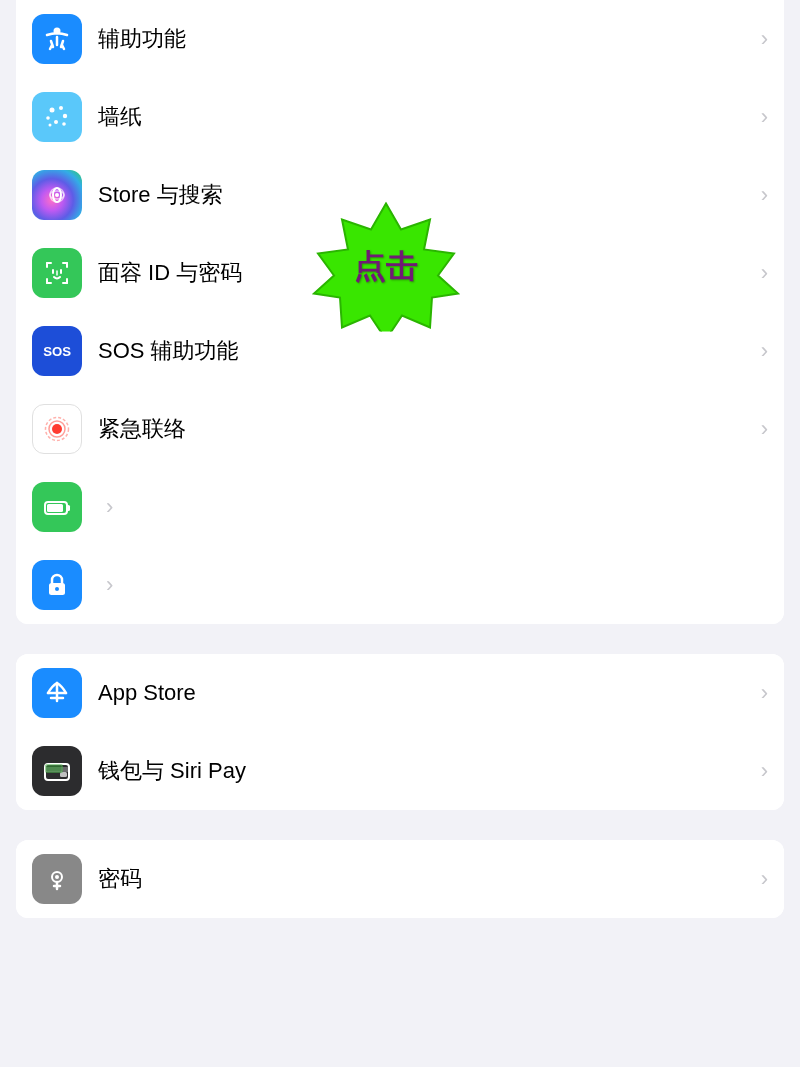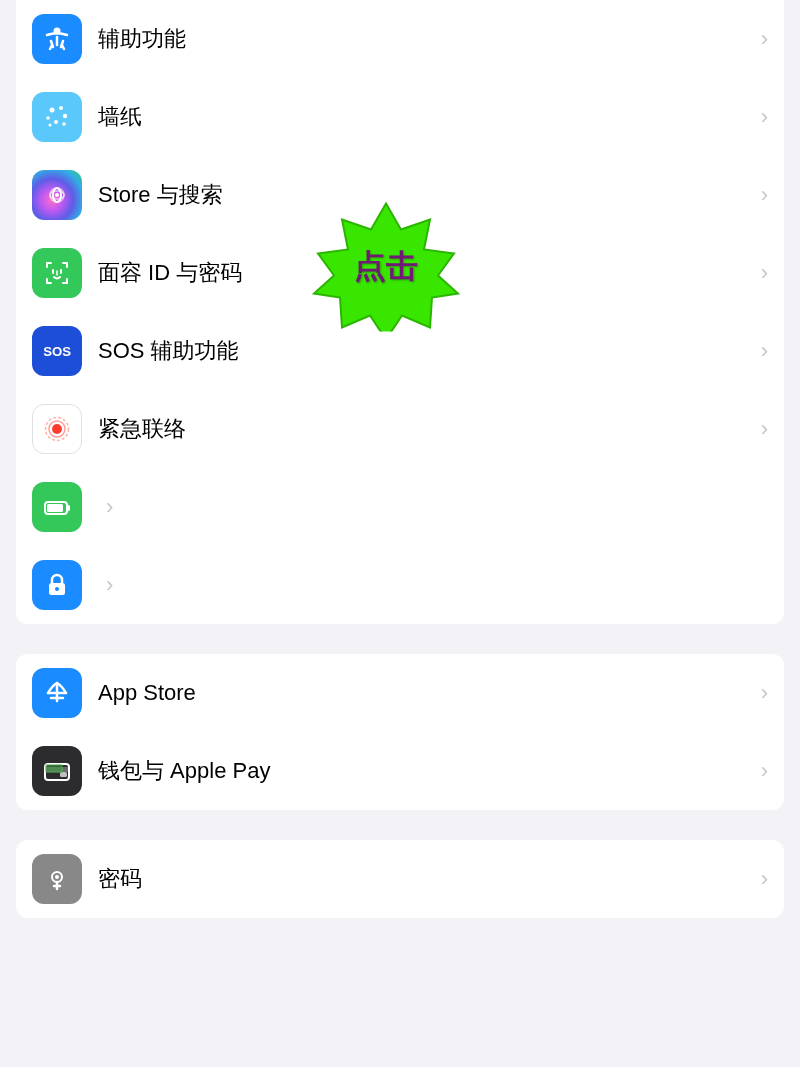--- a/index.html
+++ b/index.html
@@ -265,21 +265,21 @@
     <div class="icon-wrap bg-wallet">
       <svg viewBox="0 0 30 30" fill="white">
         <rect x="3" y="8" width="24" height="16" rx="3" fill="none" stroke="white" stroke-width="2"></rect>
         <rect x="3" y="11" width="24" height="5" fill="white" opacity="0.3"></rect>
         <rect x="18" y="16" width="7" height="5" rx="1.5" fill="white" opacity="0.7"></rect>
 
         <rect x="3" y="8" width="18" height="9" rx="2" fill="#3a3" opacity="0.5"></rect>
         <rect x="4" y="9" width="16" height="7" rx="1.5" fill="none" stroke="white" stroke-width="0.5" opacity="0.3"></rect>
       </svg>
     </div>
-    <span class="row-label">钱包与 Apple Pay</span>
+    <span class="row-label">钱包与 Siri Pay</span>
     <span class="chevron">›</span>
   </div>
 
 </div>
 
 <div class="settings-group">
   <div class="settings-row">
     <div class="icon-wrap" style="background: #888;">
       <svg viewBox="0 0 30 30" fill="white">
         <circle cx="15" cy="13" r="5" stroke="white" stroke-width="2" fill="none"></circle>

